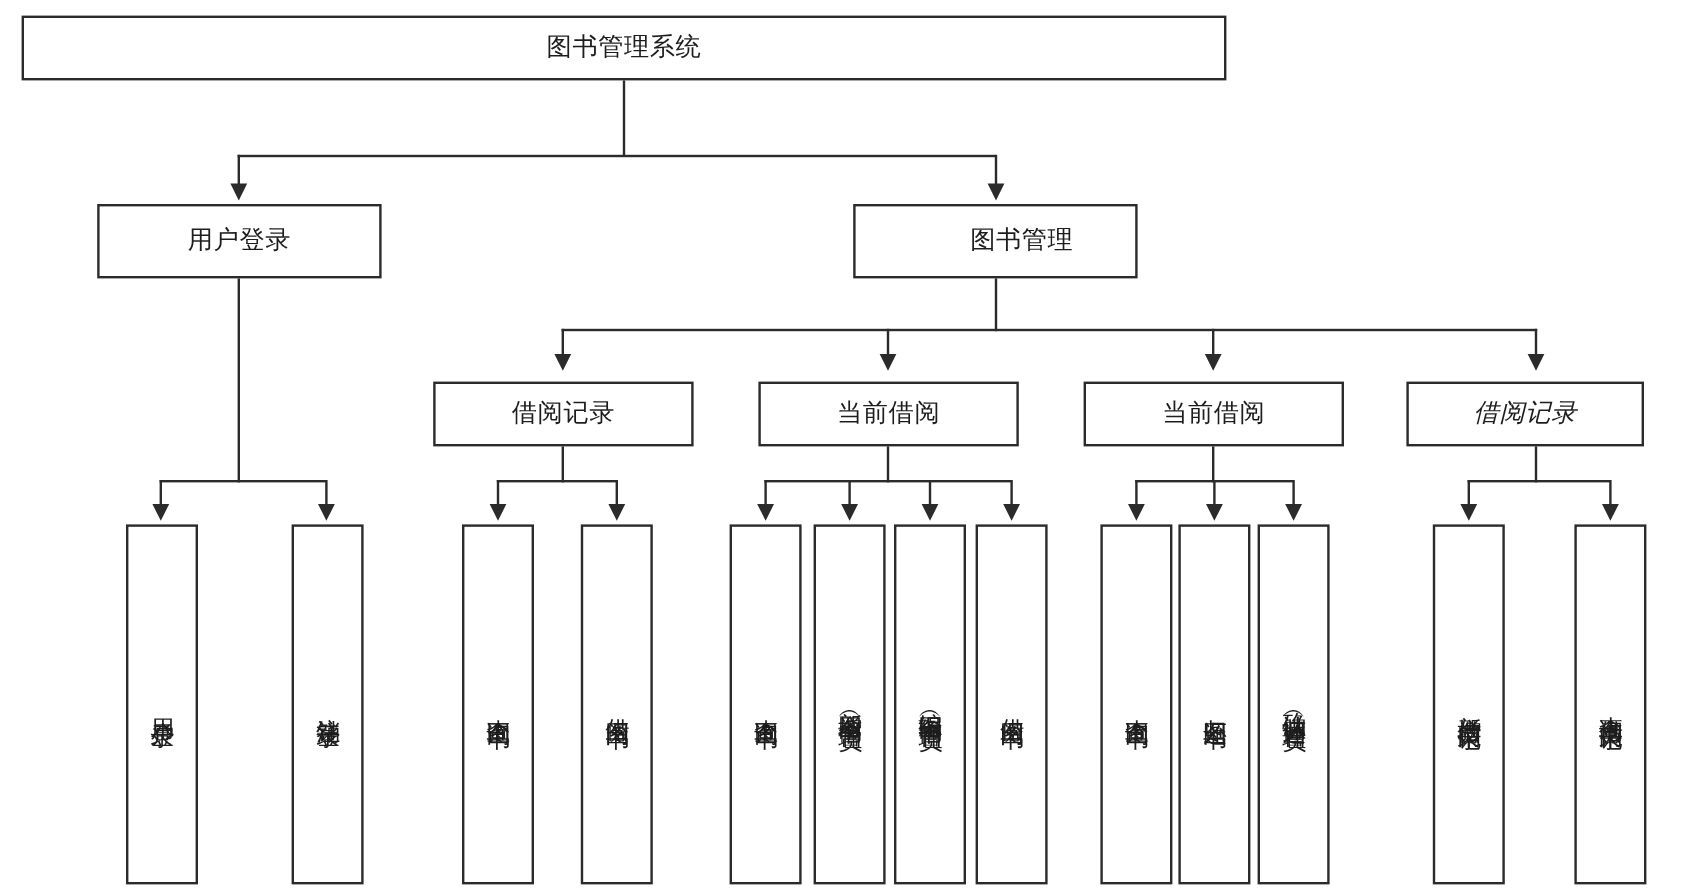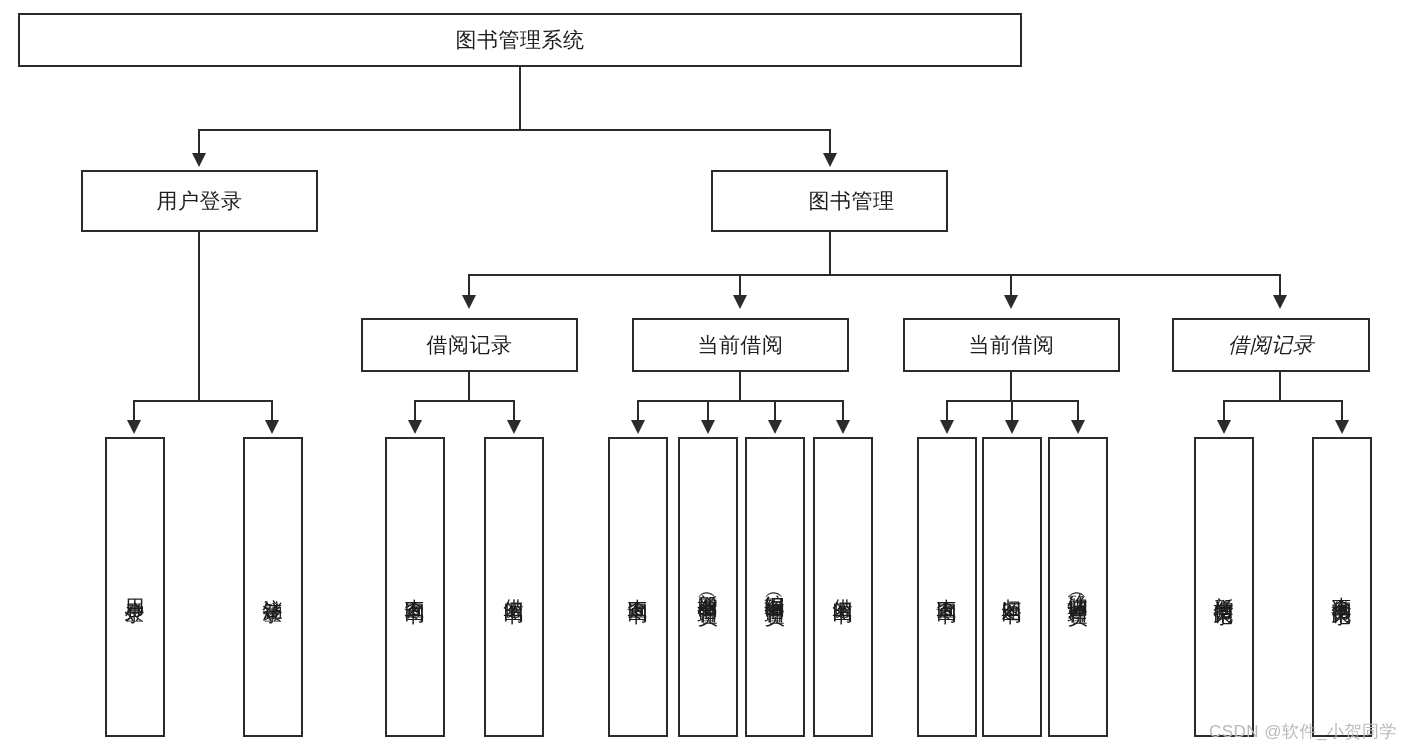--- a/index.html
+++ b/index.html
@@ -196,14 +196,13 @@
     <span class="label">确认归还（管理员）</span>
   </div>
 
   <div class="node vert" style="left:1194px; top:437px; width:60px; height:300px;">
     <span class="label">新增借阅记录</span>
   </div>
   <div class="node vert" style="left:1312px; top:437px; width:60px; height:300px;">
     <span class="label">查询借阅记录</span>
   </div>
 
-  <div id="watermark">CSDN @软件_小贺同学</div>
 </div>
 
 </body></html>

